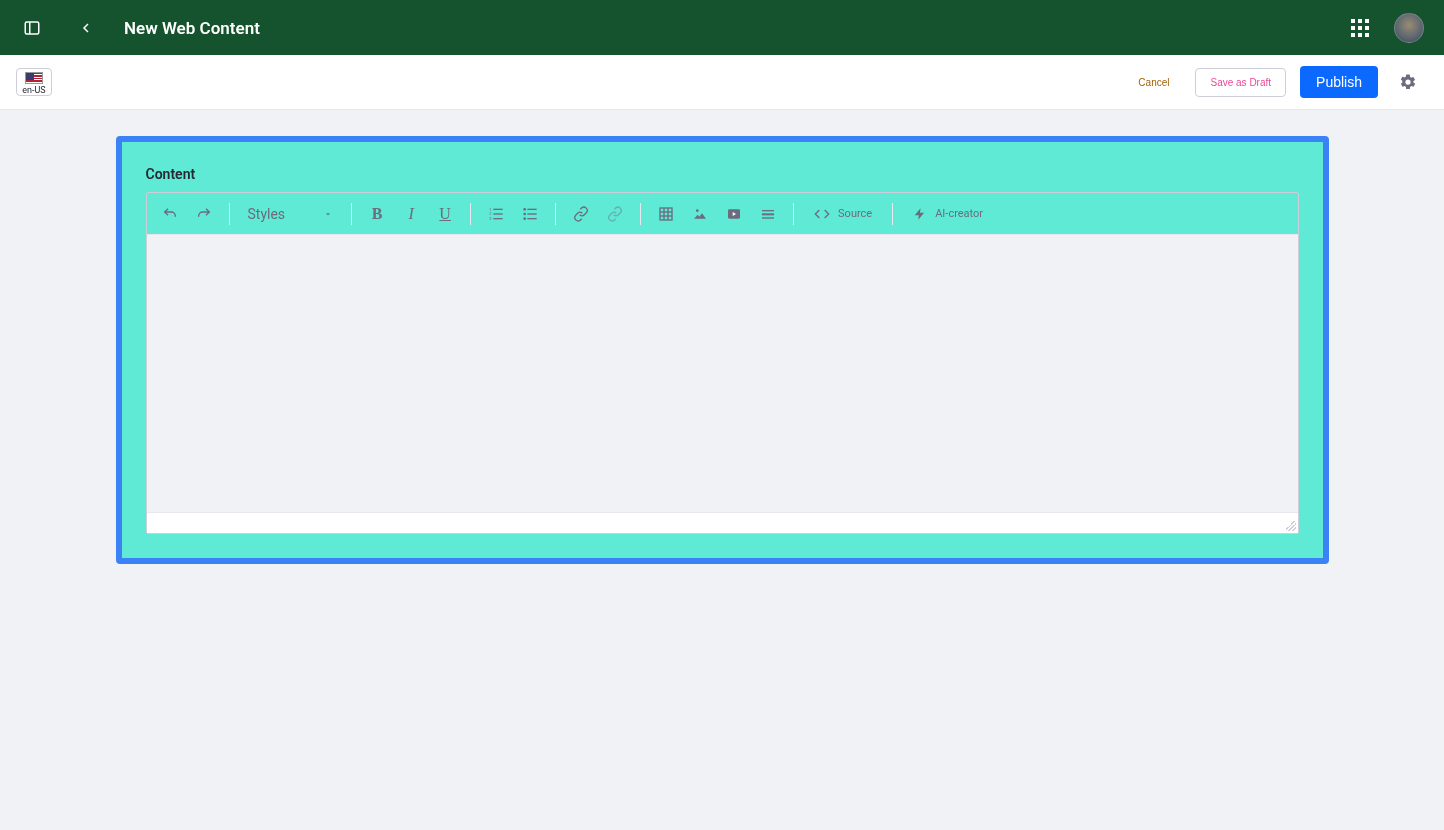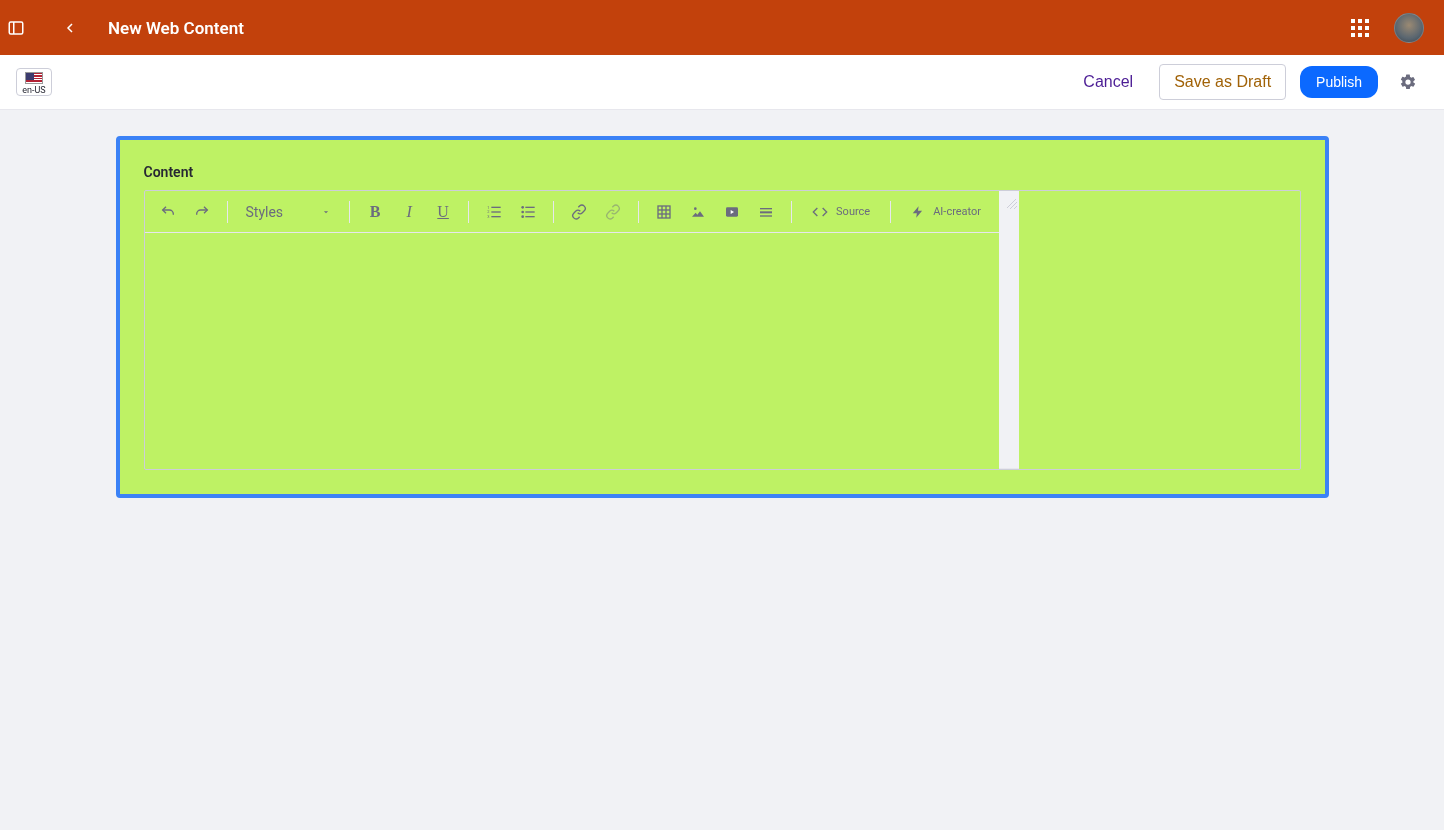--- a/index.html
+++ b/index.html
@@ -6,26 +6,26 @@
     body {
       font-family: -apple-system, BlinkMacSystemFont, "Segoe UI", Roboto, Helvetica, Arial, sans-serif;
       background: #f1f2f5;
       width: 1444px;
       height: 830px;
       overflow: hidden;
     }
 
     
     .top-header {
-      background: #c2410c;
+      background: #14532d;
       height: 55px;
       display: flex;
       align-items: center;
       justify-content: space-between;
-      padding: 0 20px 0 0;
+      padding: 0 20px 0 16px;
       color: #fff;
     }
     .top-left { display: flex; align-items: center; gap: 22px; }
     .top-right { display: flex; align-items: center; gap: 18px; }
     .icon-btn {
       width: 32px; height: 32px;
       display: inline-flex; align-items: center; justify-content: center;
       cursor: pointer; color: #fff;
       border-radius: 4px;
     }
@@ -77,48 +77,48 @@
       border: none;
       outline: none;
       font-size: 20px;
       font-style: italic;
       color: #272833;
       padding: 6px 10px;
     }
     .title-input::placeholder { color: #a7a9bc; }
     .sub-actions { display:flex; align-items:center; gap: 14px; margin-left:auto; }
     .btn-link {
-      background:none; border:none; color:#4c1d95; font-size:16px;
+      background:none; border:none; color:#a16207; font-size:10px;
       padding: 8px 12px; cursor:pointer;
     }
     .btn-outline {
-      background:#fff; border:1px solid #cdced9; color:#a16207;
-      font-size:16px; padding: 8px 14px; border-radius:4px; cursor:pointer;
+      background:#fff; border:1px solid #cdced9; color:#ec4899;
+      font-size:10px; padding: 8px 14px; border-radius:4px; cursor:pointer;
     }
     .btn-primary {
       background:#0b69ff; color:#fff; border:none;
-      font-size:14px; padding: 8px 16px; border-radius:12px; cursor:pointer;
+      font-size:14px; padding: 8px 16px; border-radius:4px; cursor:pointer;
       font-weight:500;
     }
     .gear-icon { color:#6b6c7e; }
 
     
     .body-area {
       padding: 26px 20px;
     }
     .panel {
-      background:#bef264; border:4px solid #3b82f6; border-radius:4px;
+      background:#5eead4; border:6px solid #3b82f6; border-radius:4px;
       width: 1213px; margin: 0 auto; padding: 24px;
     }
     .field-label { font-size: 14px; font-weight: 600; color:#272833; margin-bottom: 10px; display:block; }
 
     
     .editor {
       border:1px solid #cdced9; border-radius: 2px;
-      display:flex; flex-direction:row;
+      display:flex; flex-direction:column;
     }
     .toolbar {
       display:flex; align-items:center;
       height: 42px; padding: 0 8px; gap: 4px;
       border-bottom:1px solid #e7e7ed;
     }
     .tb-btn {
       width: 30px; height: 30px;
       display:inline-flex; align-items:center; justify-content:center;
       cursor:pointer; color:#6b6c7e; border-radius:3px;

